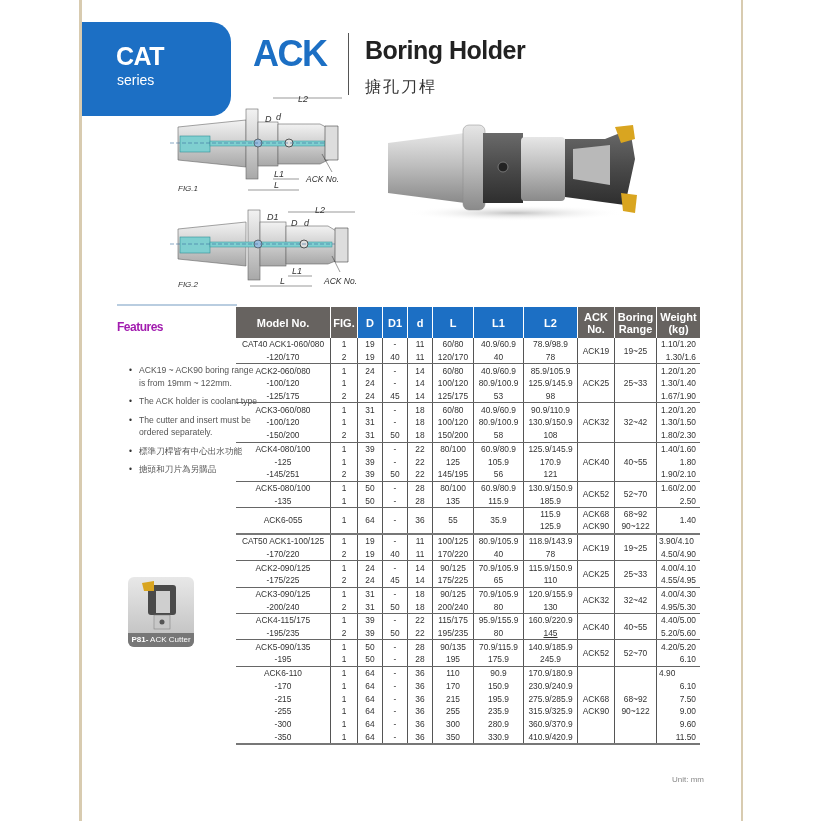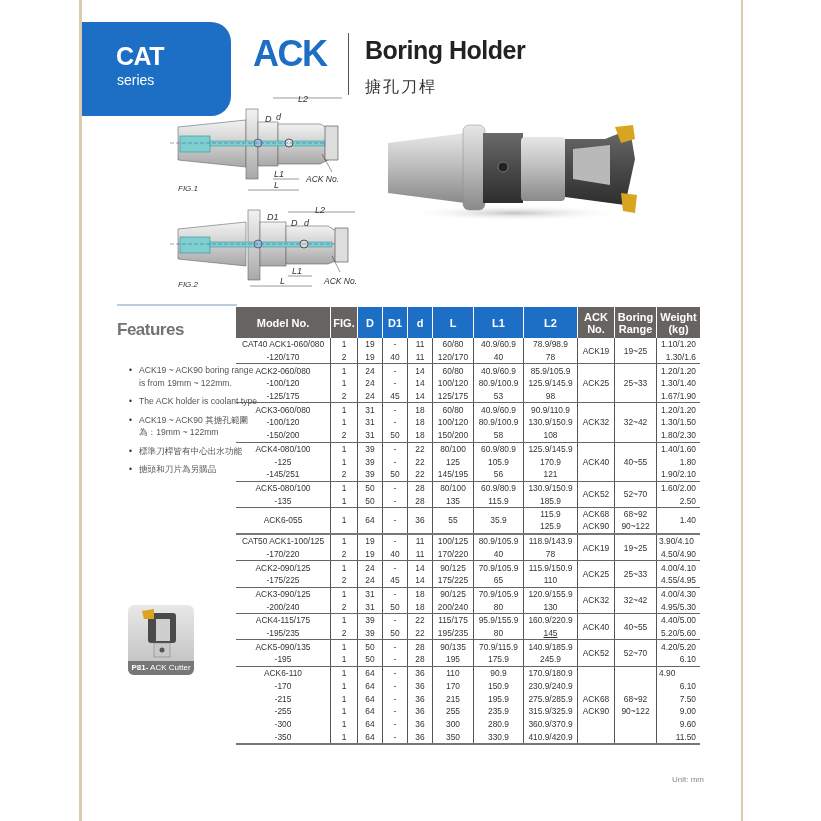--- a/index.html
+++ b/index.html
@@ -17,27 +17,27 @@
   .ack-title { position:absolute; left:253px; top:33px; font-size:36px; font-weight:bold; color:#1c6fc4; letter-spacing:-1.5px; }
   .title-sep { position:absolute; left:348px; top:33px; width:1px; height:62px; background:#555; }
   .main-title { position:absolute; left:365px; top:36px; font-size:25px; font-weight:bold; color:#222; letter-spacing:-0.5px; }
   .sub-title { position:absolute; left:365px; top:77px; font-size:16px; color:#333; letter-spacing:2px; }
 
   .diagram { position:absolute; left:170px; top:92px; }
 
   .product-photo { position:absolute; left:385px; top:115px; }
 
   .features-rule { position:absolute; left:117px; top:304px; width:120px; height:2px; background:#b9cde0; }
-  .features-title { position:absolute; left:117px; top:320px; font-size:17px; font-weight:bold; color:#737373; letter-spacing:-0.5px; }
+  .features-title { position:absolute; left:117px; top:320px; font-size:12px; font-weight:bold; color:#a21caf; letter-spacing:-0.5px; }
   .features-list { position:absolute; left:117px; top:352px; width:128px; margin:12px; padding:0; list-style:none; }
   .features-list li { position:relative; padding-left:10px; font-size:8.6px; line-height:12.5px; color:#555; margin-bottom:6px; }
   .features-list li::before { content:"•"; position:absolute; left:0; top:0; color:#333; }
 
   .cutter-card { position:absolute; left:128px; top:577px; width:66px; height:70px; border-radius:6px;
-                 background:linear-gradient(#e8e8e8,#bdbdbd); overflow:hidden;margin-top:28px; }
+                 background:linear-gradient(#e8e8e8,#bdbdbd); overflow:hidden; }
   .cutter-label { position:absolute; left:0; right:0; bottom:0; height:14px; background:#777; color:#fff;
                   font-size:8px; line-height:14px; text-align:center; }
   .cutter-label b { font-weight:bold; }
 
   table.spec { position:absolute; left:236px; top:307px; border-collapse:collapse; font-size:8.4px; }
   table.spec th { color:#fff; font-weight:bold; font-size:11px; height:31px; padding:0; text-align:center; line-height:12px; border-right:1px solid #fff; }
   th.dark { background:#676360; }
   th.blue { background:#1c6fc4; }
   table.spec td { height:12.7px; padding:0 2px; text-align:center; color:#333; border-right:1px solid #555; white-space:nowrap; line-height:12px; }
   table.spec td:last-child { border-right:none; }
@@ -152,21 +152,21 @@
     <polygon points="230,12 248,10 250,24 236,28" fill="#d9a520"></polygon>
     <polygon points="236,78 252,80 250,98 238,96" fill="#d9a520"></polygon>
   </svg>
 </div>
 
 <div class="features-rule"></div>
 <div class="features-title">Features</div>
 <ul class="features-list">
   <li>ACK19 ~ ACK90 boring range is from 19mm ~ 122mm.</li>
   <li>The ACK holder is coolant type</li>
-  <li>ACK19 ~ ACK90 其搪孔範圍為：19mm ~ 122mm</li>
+  <li>The cutter and insert must be ordered separately.</li>
   <li>標準刀桿皆有中心出水功能</li>
   <li>搪頭和刀片為另購品</li>
 </ul>
 
 <div class="cutter-card">
   <svg width="66" height="56" viewBox="0 0 66 56">
     <rect x="20" y="8" width="28" height="30" rx="3" fill="#4a4a4a"></rect>
     <rect x="28" y="14" width="14" height="22" fill="#cfcfcf"></rect>
     <polygon points="14,6 26,4 26,14 16,14" fill="#d9a520"></polygon>
     <rect x="26" y="38" width="16" height="14" fill="#c8c8c8" stroke="#777" stroke-width="0.5"></rect>

